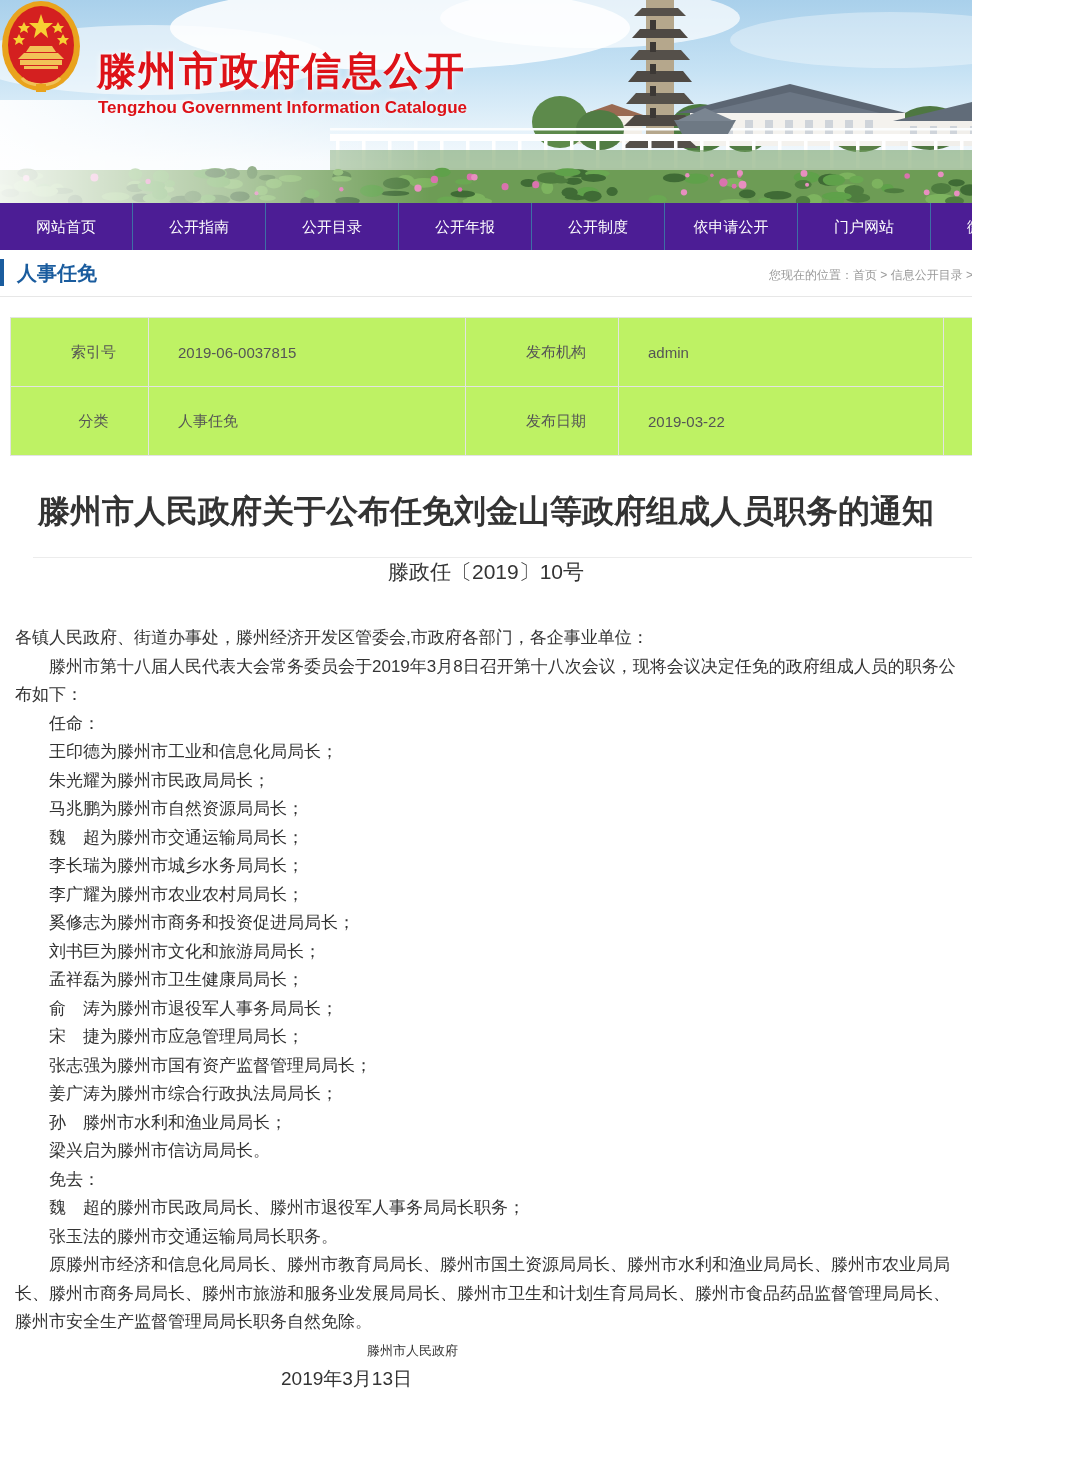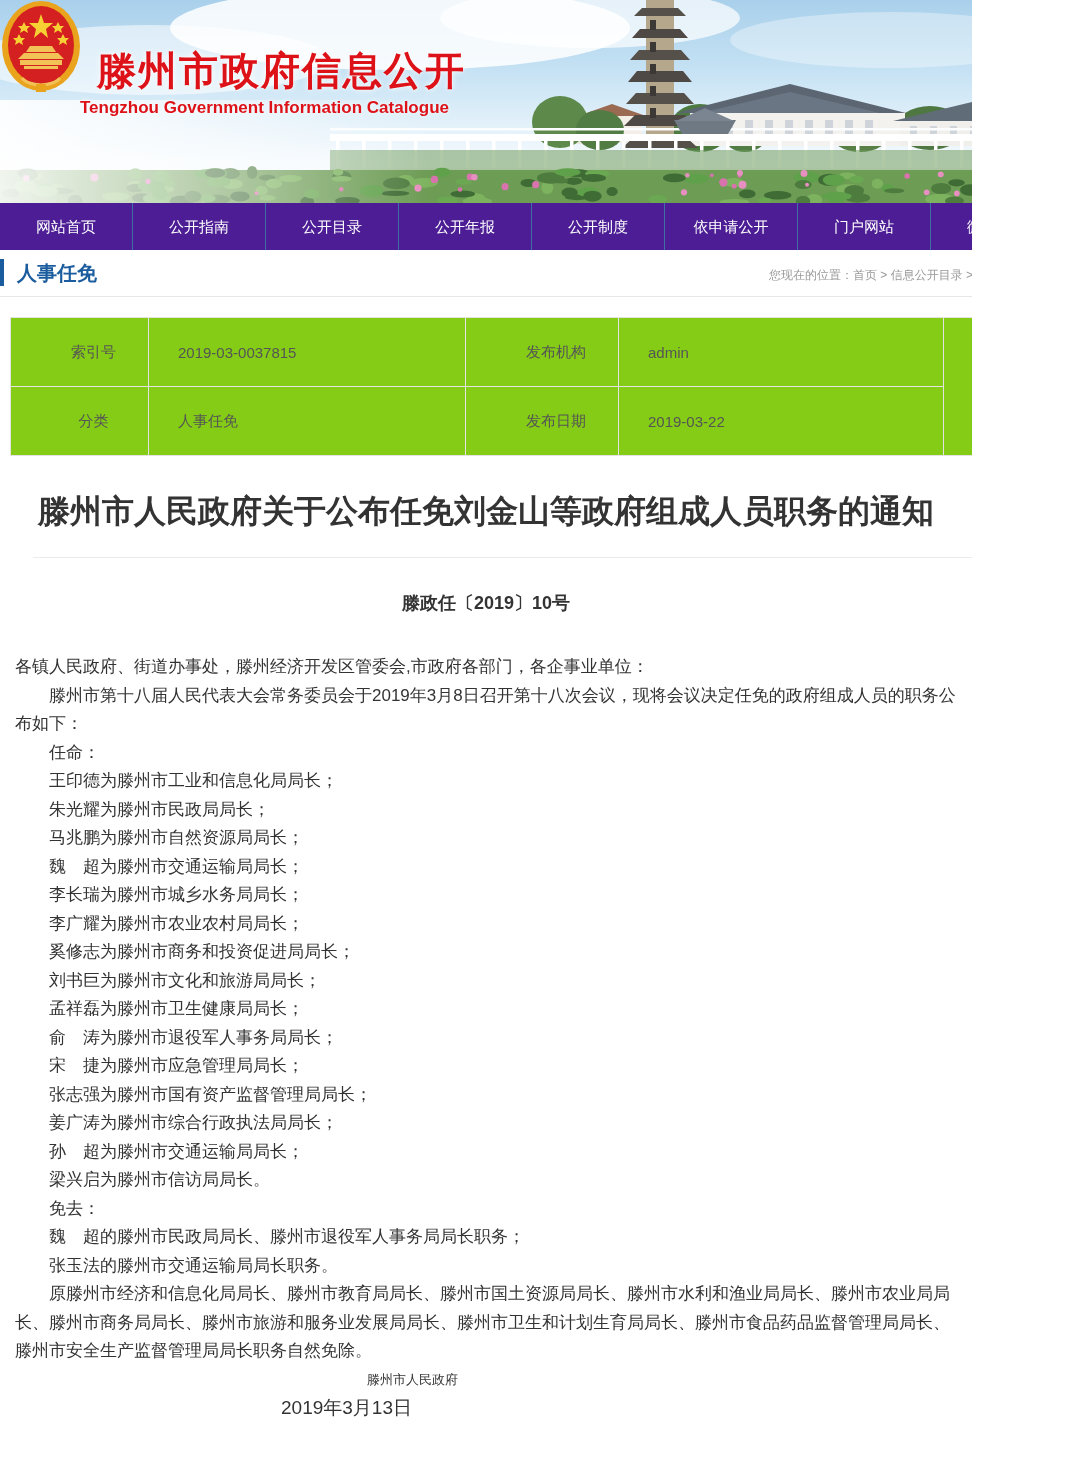--- a/index.html
+++ b/index.html
@@ -6,50 +6,50 @@
   body{width:1080px;overflow-x:hidden;font-family:"Liberation Sans","DejaVu Sans",sans-serif;}
   #page{position:relative;width:972px;height:1475px;overflow:hidden;background:#fff;}
 
   
   .banner{position:relative;width:1080px;height:203px;overflow:hidden;
     background:linear-gradient(180deg,#a9d0eb 0%,#c6e2f4 35%,#e3f1fa 62%,#f5fafd 80%);}
   .banner svg{position:absolute;left:0;top:0;}
   .emblem{position:absolute;left:6px;top:26px;width:82px;height:96px;}
   .banner-title{position:absolute;left:97px;top:44px;font-size:39px;font-weight:bold;color:#dd1218;
     letter-spacing:2px;text-shadow:0 0 6px rgba(255,255,255,.95),0 0 2px rgba(255,255,255,.9);white-space:nowrap;}
-  .banner-sub{position:absolute;left:80px;top:98px;font-size:17px;font-weight:bold;color:#dd1218;
+  .banner-sub{position:absolute;left:98px;top:98px;font-size:17px;font-weight:bold;color:#dd1218;
     text-shadow:0 0 5px rgba(255,255,255,.95);white-space:nowrap;}
 
   
   .nav{display:flex;width:1080px;height:47px;background:#4c1d95;}
   .nav-item{width:132px;height:47px;line-height:47px;text-align:center;color:#fff;font-size:15px;
     border-right:1px solid #3d6fa5;cursor:pointer;flex:0 0 auto;}
   .nav-tail{flex:1 1 auto;background:#4379b1;}
 
   
   .page-header{position:relative;width:1080px;height:46px;border-bottom:1px solid #e7e7e7;background:#fff;}
   .blue-bar{position:absolute;left:0;top:9px;width:4px;height:27px;background:#1a5c9e;}
   .page-title{position:absolute;left:17px;top:10px;font-size:20px;font-weight:bold;color:#1a5c9e;}
   .breadcrumb{position:absolute;right:-6px;top:17px;font-size:12px;color:#999;white-space:nowrap;cursor:pointer;}
 
   
   .meta-wrap{position:relative;width:1080px;height:155px;}
   table.meta{position:absolute;left:10px;top:20px;border-collapse:collapse;table-layout:fixed;width:1085px;}
-  table.meta td{border:1px solid #e3e3e3;font-size:15px;color:#555;height:66px;background:#84cc16;padding-left:29px;}
+  table.meta td{border:1px solid #e3e3e3;font-size:15px;color:#555;height:66px;background:#bef264;padding-left:29px;}
   td.m-label{text-align:center;color:#666;}
   td.m-value{padding-left:18px;color:#444;}
   td.qr-cell{text-align:center;vertical-align:top;padding-top:6px;}
   .qr-box{display:inline-block;width:100px;height:100px;}
   .qr-caption{font-size:12px;color:#555;margin-top:2px;white-space:nowrap;}
 
   
   .document{padding:0 15px 30px 15px;color:#333;}
   .doc-title{margin-top:38px;text-align:center;font-size:32px;font-weight:600;color:#333;line-height:42px;}
   .doc-divider{height:1px;background:#ececec;margin:25px -15px 0 18px;}
-  .doc-number{margin-top:33px;text-align:center;font-size:18px;color:#333;font-weight:bold;}
+  .doc-number{text-align:center;font-size:21px;color:#333;}
   .doc-body{margin-top:38px;font-size:17px;line-height:28.5px;}
   .doc-body p{margin:0;}
   .indent{text-indent:2em;}
   .sig{padding-left:352px;font-size:13px;}
   .date{padding-left:266px;font-size:19px;}
 </style>
 </head>
 <body>
 
 <div id="page">
@@ -360,21 +360,21 @@
       <colgroup>
         <col style="width:138px">
           <col style="width:317px">
           <col style="width:153px">
           <col style="width:325px">
           <col style="width:152px">
       </colgroup>
       <tbody>
           <tr>
         <td class="m-label">索引号</td>
-        <td class="m-value">2019-03-0037815</td>
+        <td class="m-value">2019-06-0037815</td>
         <td class="m-label">发布机构</td>
         <td class="m-value">admin</td>
         <td class="qr-cell" rowspan="2">
           <svg class="qr-box" viewBox="0 0 100 100">
             <rect x="0" y="0" width="100" height="100" fill="#ffffff"></rect>
             <g id="qr-modules" fill="#000">
                   <rect x="36" y="0" width="4" height="4"></rect>
                   <rect x="44" y="0" width="4" height="4"></rect>
                   <rect x="48" y="0" width="4" height="4"></rect>
                   <rect x="52" y="0" width="4" height="4"></rect>
@@ -566,21 +566,21 @@
       <p class="indent">魏　超为滕州市交通运输局局长；</p>
       <p class="indent">李长瑞为滕州市城乡水务局局长；</p>
       <p class="indent">李广耀为滕州市农业农村局局长；</p>
       <p class="indent">奚修志为滕州市商务和投资促进局局长；</p>
       <p class="indent">刘书巨为滕州市文化和旅游局局长；</p>
       <p class="indent">孟祥磊为滕州市卫生健康局局长；</p>
       <p class="indent">俞　涛为滕州市退役军人事务局局长；</p>
       <p class="indent">宋　捷为滕州市应急管理局局长；</p>
       <p class="indent">张志强为滕州市国有资产监督管理局局长；</p>
       <p class="indent">姜广涛为滕州市综合行政执法局局长；</p>
-      <p class="indent">孙　超为滕州市交通运输局局长；</p>
+      <p class="indent">孙　滕州市水利和渔业局局长；</p>
       <p class="indent">梁兴启为滕州市信访局局长。</p>
       <p class="indent">免去：</p>
       <p class="indent">魏　超的滕州市民政局局长、滕州市退役军人事务局局长职务；</p>
       <p class="indent">张玉法的滕州市交通运输局局长职务。</p>
       <p class="indent">原滕州市经济和信息化局局长、滕州市教育局局长、滕州市国土资源局局长、滕州市水利和渔业局局长、滕州市农业局局长、滕州市商务局局长、滕州市旅游和服务业发展局局长、滕州市卫生和计划生育局局长、滕州市食品药品监督管理局局长、滕州市安全生产监督管理局局长职务自然免除。</p>
       <p class="sig">滕州市人民政府</p>
       <p class="date">2019年3月13日</p>
     </div>
   </div>
 

